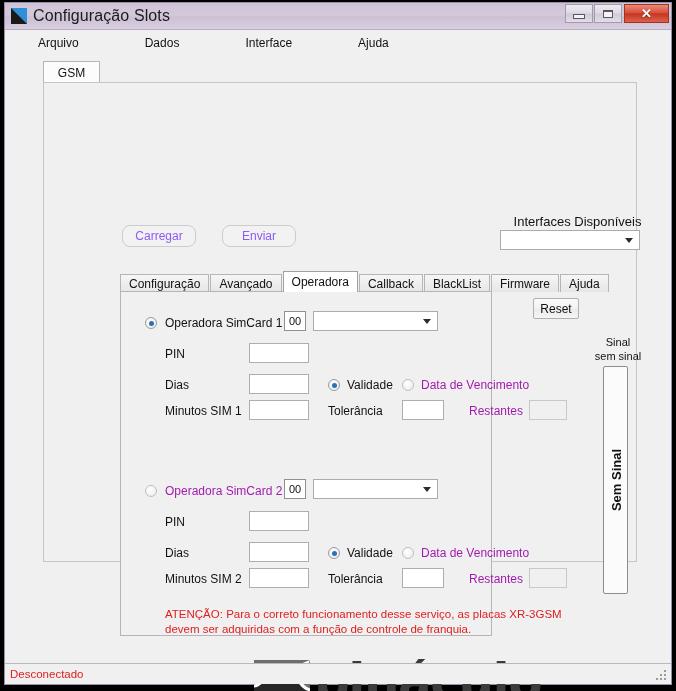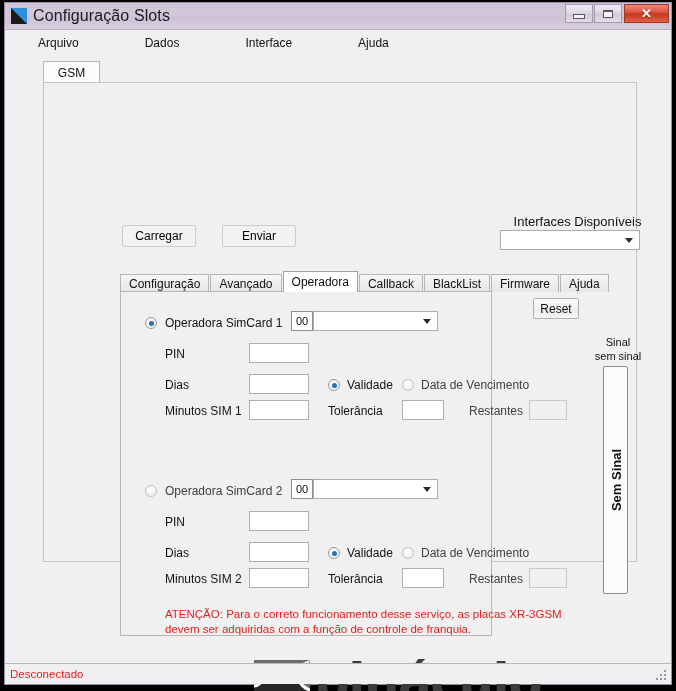--- a/index.html
+++ b/index.html
@@ -175,23 +175,24 @@
     background: linear-gradient(to bottom, #fbfbfb 0%, #f2f2f2 50%, #eaeaea 51%, #f5f5f5 100%);
     font-size: 12px;
     color: #111;
     display: flex;
     align-items: center;
     justify-content: center;
     box-sizing: border-box;
     border-radius: 2px;
   }
   .btn.disabled {
-    color: #000000;
+    color: #8b5cf6;
     border-color: #cdcdcd;
     background: #f2f2f2;
+    border-radius: 8px;
   }
   .btn-carregar { position: absolute; left: 78px; top: 142px; width: 74px; height: 22px; }
   .btn-enviar   { position: absolute; left: 178px; top: 142px; width: 74px; height: 22px; }
 
   
   .iface-label {
     position: absolute;
     left: 456px; top: 131px;
     width: 155px;
     text-align: center;
@@ -280,21 +281,21 @@
     background: #2b6fb5;
   }
   .radio.off { border-color: #c0c0c0; }
 
   .lbl {
     position: absolute;
     font-size: 12px;
     color: #111;
     white-space: nowrap;
   }
-  .lbl.dim { color: #404040; }
+  .lbl.dim { color: #a21caf; }
 
   .txt {
     position: absolute;
     border: 1px solid #aeaeae;
     background: #ffffff;
     box-sizing: border-box;
     height: 20px;
   }
   .txt.dis { background: #f0f0f0; border-color: #c8c8c8; }
 
@@ -303,21 +304,20 @@
     border: 1px solid #8f8f8f;
     background: #fff;
     box-sizing: border-box;
     height: 20px;
     width: 22px;
     font-size: 11px;
     color: #111;
     display: flex;
     align-items: center;
     justify-content: center;
-    margin-left: 7px;
   }
 
   
   .warn {
     position: absolute;
     left: 44px;
     top: 315px;
     width: 400px;
     font-size: 11.5px;
     color: #e02020;

